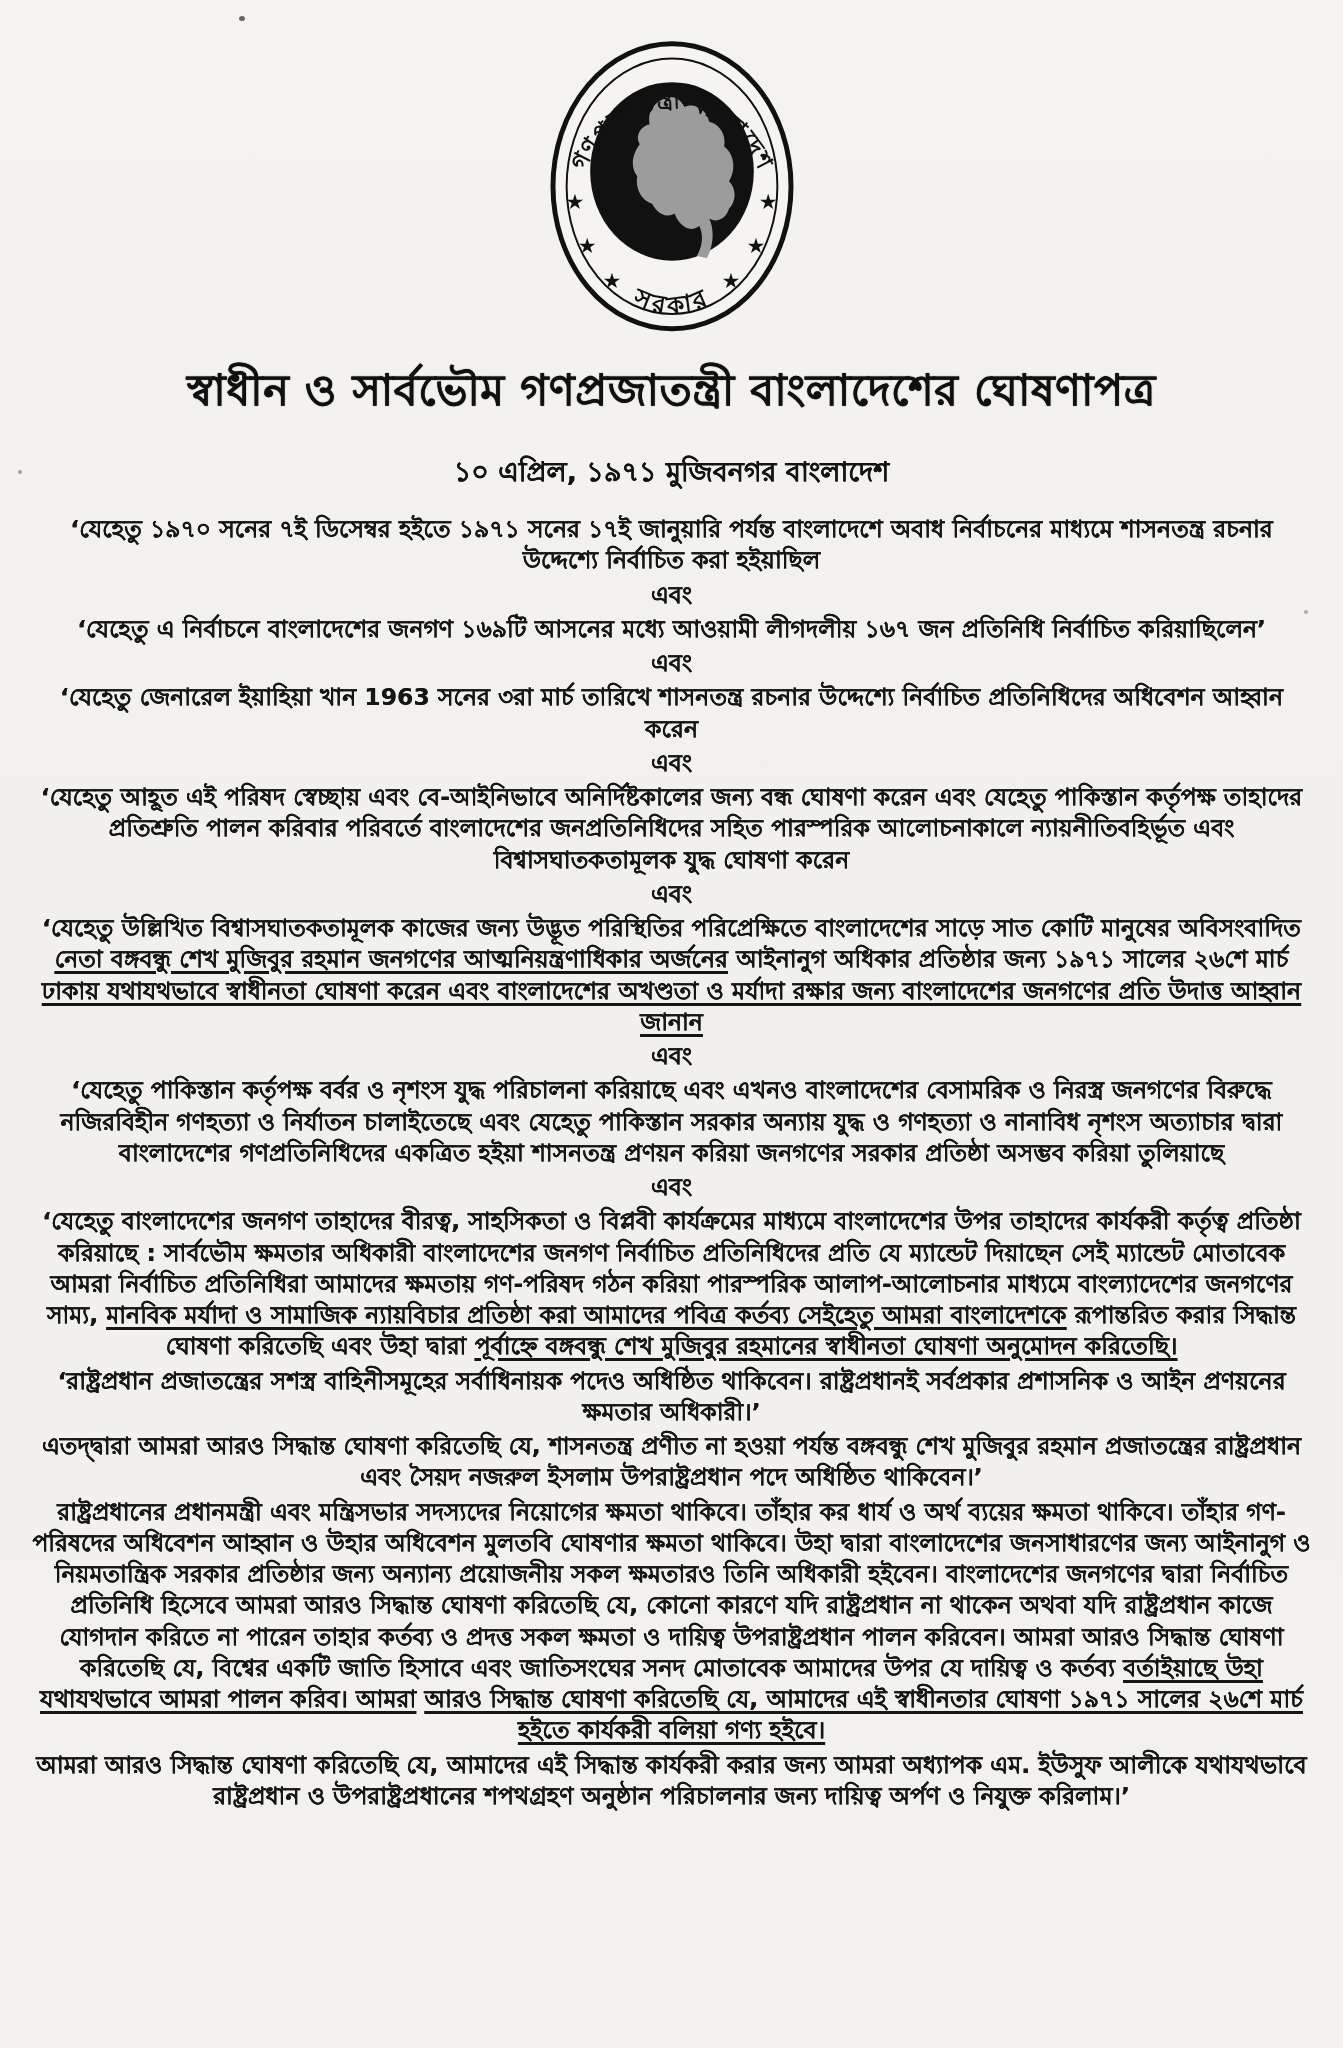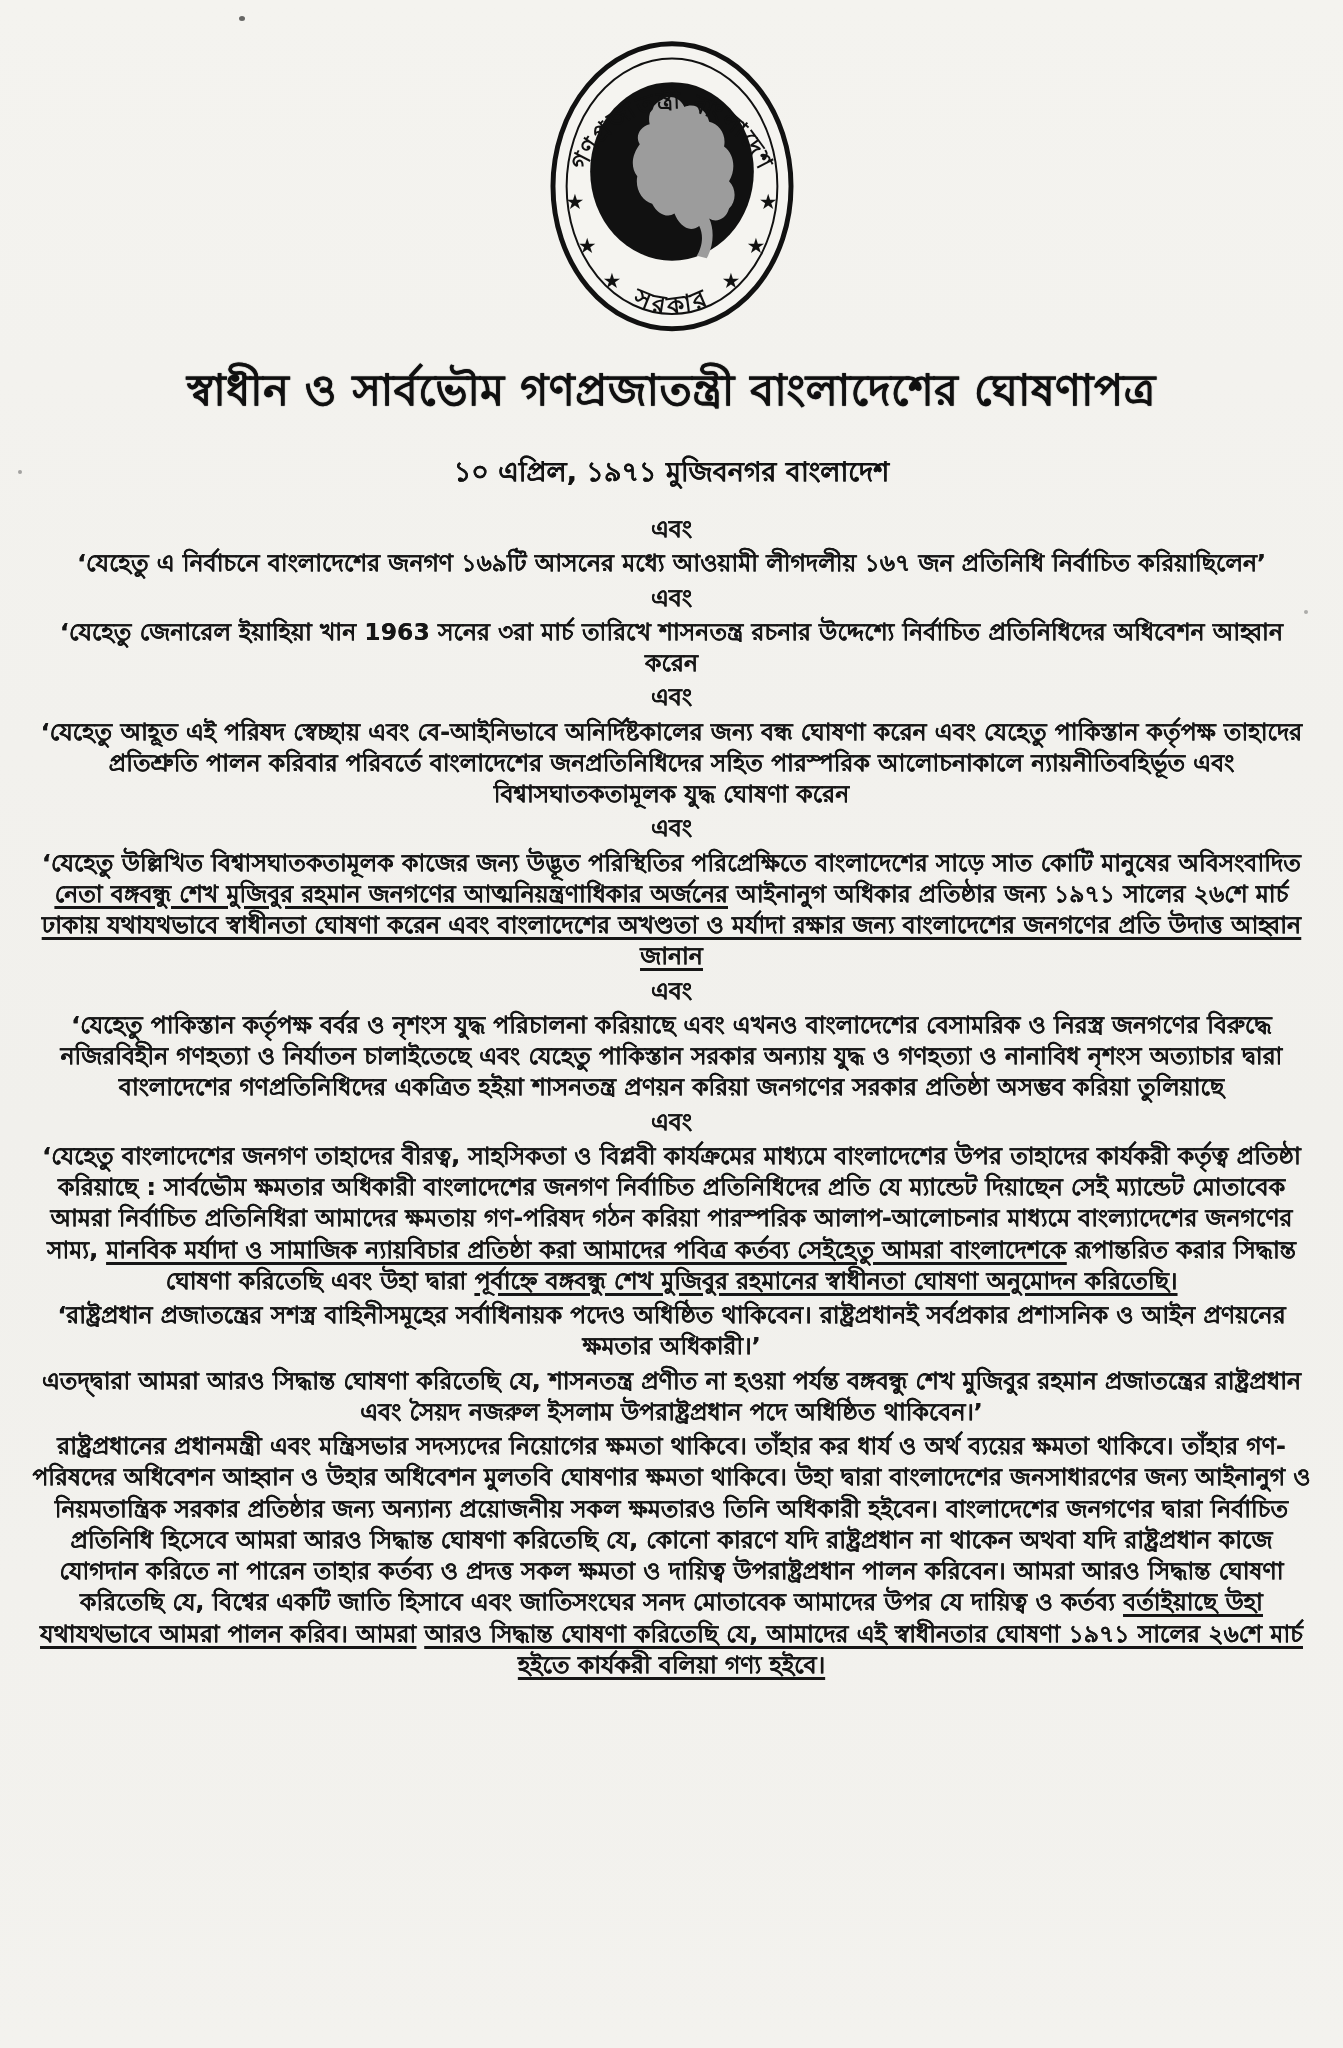--- a/index.html
+++ b/index.html
@@ -106,30 +106,32 @@
       <text x="160" y="172" font-size="17" fill="#111">★</text>
       <text x="44" y="200" font-size="17" fill="#111">★</text>
       <text x="140" y="200" font-size="17" fill="#111">★</text>
     </svg>
   </div>
 
   <h1 class="title">স্বাধীন ও সার্বভৌম গণপ্রজাতন্ত্রী বাংলাদেশের ঘোষণাপত্র</h1>
   <h2 class="subtitle">১০ এপ্রিল, ১৯৭১ মুজিবনগর বাংলাদেশ</h2>
 
   <div class="doc-body">
+      <p class="para"><span>‘যেহেতু ১৯৭০ সনের ৭ই ডিসেম্বর হইতে ১৯৭১ সনের ১৭ই জানুয়ারি পর্যন্ত বাংলাদেশে অবাধ নির্বাচনের মাধ্যমে শাসনতন্ত্র রচনার উদ্দেশ্যে নির্বাচিত করা হইয়াছিল</span></p>
       <p class="conj"><span>এবং</span></p>
       <p class="para"><span>‘যেহেতু এ নির্বাচনে বাংলাদেশের জনগণ ১৬৯টি আসনের মধ্যে আওয়ামী লীগদলীয় ১৬৭ জন প্রতিনিধি নির্বাচিত করিয়াছিলেন’</span></p>
       <p class="conj"><span>এবং</span></p>
       <p class="para"><span>‘যেহেতু জেনারেল ইয়াহিয়া খান 1963 সনের ৩রা মার্চ তারিখে শাসনতন্ত্র রচনার উদ্দেশ্যে নির্বাচিত প্রতিনিধিদের অধিবেশন আহ্বান করেন</span></p>
       <p class="conj"><span>এবং</span></p>
       <p class="para"><span>‘যেহেতু আহূত এই পরিষদ স্বেচ্ছায় এবং বে-আইনিভাবে অনির্দিষ্টকালের জন্য বন্ধ ঘোষণা করেন এবং যেহেতু পাকিস্তান কর্তৃপক্ষ তাহাদের প্রতিশ্রুতি পালন করিবার পরিবর্তে বাংলাদেশের জনপ্রতিনিধিদের সহিত পারস্পরিক আলোচনাকালে ন্যায়নীতিবহির্ভূত এবং বিশ্বাসঘাতকতামূলক যুদ্ধ ঘোষণা করেন</span></p>
       <p class="conj"><span>এবং</span></p>
       <p class="para"><span>‘যেহেতু উল্লিখিত বিশ্বাসঘাতকতামূলক কাজের জন্য উদ্ভূত পরিস্থিতির পরিপ্রেক্ষিতে বাংলাদেশের সাড়ে সাত কোটি মানুষের অবিসংবাদিত </span><span class="underlined">নেতা বঙ্গবন্ধু শেখ মুজিবুর রহমান জনগণের আত্মনিয়ন্ত্রণাধিকার অর্জনের</span><span> আইনানুগ অধিকার প্রতিষ্ঠার জন্য ১৯৭১ সালের ২৬শে মার্চ </span><span class="underlined">ঢাকায় যথাযথভাবে স্বাধীনতা ঘোষণা করেন এবং বাংলাদেশের অখণ্ডতা ও মর্যাদা রক্ষার জন্য বাংলাদেশের জনগণের প্রতি উদাত্ত আহ্বান জানান</span></p>
       <p class="conj"><span>এবং</span></p>
       <p class="para"><span>‘যেহেতু পাকিস্তান কর্তৃপক্ষ বর্বর ও নৃশংস যুদ্ধ পরিচালনা করিয়াছে এবং এখনও বাংলাদেশের বেসামরিক ও নিরস্ত্র জনগণের বিরুদ্ধে নজিরবিহীন গণহত্যা ও নির্যাতন চালাইতেছে এবং যেহেতু পাকিস্তান সরকার অন্যায় যুদ্ধ ও গণহত্যা ও নানাবিধ নৃশংস অত্যাচার দ্বারা বাংলাদেশের গণপ্রতিনিধিদের একত্রিত হইয়া শাসনতন্ত্র প্রণয়ন করিয়া জনগণের সরকার প্রতিষ্ঠা অসম্ভব করিয়া তুলিয়াছে</span></p>
       <p class="conj"><span>এবং</span></p>
       <p class="para"><span>‘যেহেতু বাংলাদেশের জনগণ তাহাদের বীরত্ব, সাহসিকতা ও বিপ্লবী কার্যক্রমের মাধ্যমে বাংলাদেশের উপর তাহাদের কার্যকরী কর্তৃত্ব প্রতিষ্ঠা করিয়াছে : সার্বভৌম ক্ষমতার অধিকারী বাংলাদেশের জনগণ নির্বাচিত প্রতিনিধিদের প্রতি যে ম্যান্ডেট দিয়াছেন সেই ম্যান্ডেট মোতাবেক আমরা নির্বাচিত প্রতিনিধিরা আমাদের ক্ষমতায় গণ-পরিষদ গঠন করিয়া পারস্পরিক আলাপ-আলোচনার মাধ্যমে বাংল্যাদেশের জনগণের সাম্য, </span><span class="underlined">মানবিক মর্যাদা ও সামাজিক ন্যায়বিচার প্রতিষ্ঠা করা আমাদের পবিত্র কর্তব্য সেইহেতু আমরা বাংলাদেশকে</span><span> রূপান্তরিত করার সিদ্ধান্ত ঘোষণা করিতেছি এবং উহা দ্বারা </span><span class="underlined">পূর্বাহ্নে বঙ্গবন্ধু শেখ মুজিবুর রহমানের স্বাধীনতা ঘোষণা অনুমোদন করিতেছি।</span></p>
       <p class="para"><span>‘রাষ্ট্রপ্রধান প্রজাতন্ত্রের সশস্ত্র বাহিনীসমূহের সর্বাধিনায়ক পদেও অধিষ্ঠিত থাকিবেন। রাষ্ট্রপ্রধানই সর্বপ্রকার প্রশাসনিক ও আইন প্রণয়নের ক্ষমতার অধিকারী।’</span></p>
       <p class="para"><span>এতদ্দ্বারা আমরা আরও সিদ্ধান্ত ঘোষণা করিতেছি যে, শাসনতন্ত্র প্রণীত না হওয়া পর্যন্ত বঙ্গবন্ধু শেখ মুজিবুর রহমান প্রজাতন্ত্রের রাষ্ট্রপ্রধান এবং সৈয়দ নজরুল ইসলাম উপরাষ্ট্রপ্রধান পদে অধিষ্ঠিত থাকিবেন।’</span></p>
       <p class="para"><span>রাষ্ট্রপ্রধানের প্রধানমন্ত্রী এবং মন্ত্রিসভার সদস্যদের নিয়োগের ক্ষমতা থাকিবে। তাঁহার কর ধার্য ও অর্থ ব্যয়ের ক্ষমতা থাকিবে। তাঁহার গণ-পরিষদের অধিবেশন আহ্বান ও উহার অধিবেশন মুলতবি ঘোষণার ক্ষমতা থাকিবে। উহা দ্বারা বাংলাদেশের জনসাধারণের জন্য আইনানুগ ও নিয়মতান্ত্রিক সরকার প্রতিষ্ঠার জন্য অন্যান্য প্রয়োজনীয় সকল ক্ষমতারও তিনি অধিকারী হইবেন। বাংলাদেশের জনগণের দ্বারা নির্বাচিত প্রতিনিধি হিসেবে আমরা আরও সিদ্ধান্ত ঘোষণা করিতেছি যে, কোনো কারণে যদি রাষ্ট্রপ্রধান না থাকেন অথবা যদি রাষ্ট্রপ্রধান কাজে যোগদান করিতে না পারেন তাহার কর্তব্য ও প্রদত্ত সকল ক্ষমতা ও দায়িত্ব উপরাষ্ট্রপ্রধান পালন করিবেন। আমরা আরও সিদ্ধান্ত ঘোষণা করিতেছি যে, বিশ্বের একটি জাতি হিসাবে এবং জাতিসংঘের সনদ মোতাবেক আমাদের উপর যে দায়িত্ব ও কর্তব্য </span><span class="underlined">বর্তাইয়াছে উহা যথাযথভাবে আমরা পালন করিব। আমরা</span><span> </span><span class="underlined">আরও সিদ্ধান্ত ঘোষণা করিতেছি যে, আমাদের এই স্বাধীনতার ঘোষণা ১৯৭১ সালের ২৬শে মার্চ হইতে কার্যকরী বলিয়া গণ্য হইবে।</span></p>
+      <p class="para"><span>আমরা আরও সিদ্ধান্ত ঘোষণা করিতেছি যে, আমাদের এই সিদ্ধান্ত কার্যকরী করার জন্য আমরা অধ্যাপক এম. ইউসুফ আলীকে যথাযথভাবে রাষ্ট্রপ্রধান ও উপরাষ্ট্রপ্রধানের শপথগ্রহণ অনুষ্ঠান পরিচালনার জন্য দায়িত্ব অর্পণ ও নিযুক্ত করিলাম।’</span></p>
     </div>
 
 </div>
 
 </body></html>

